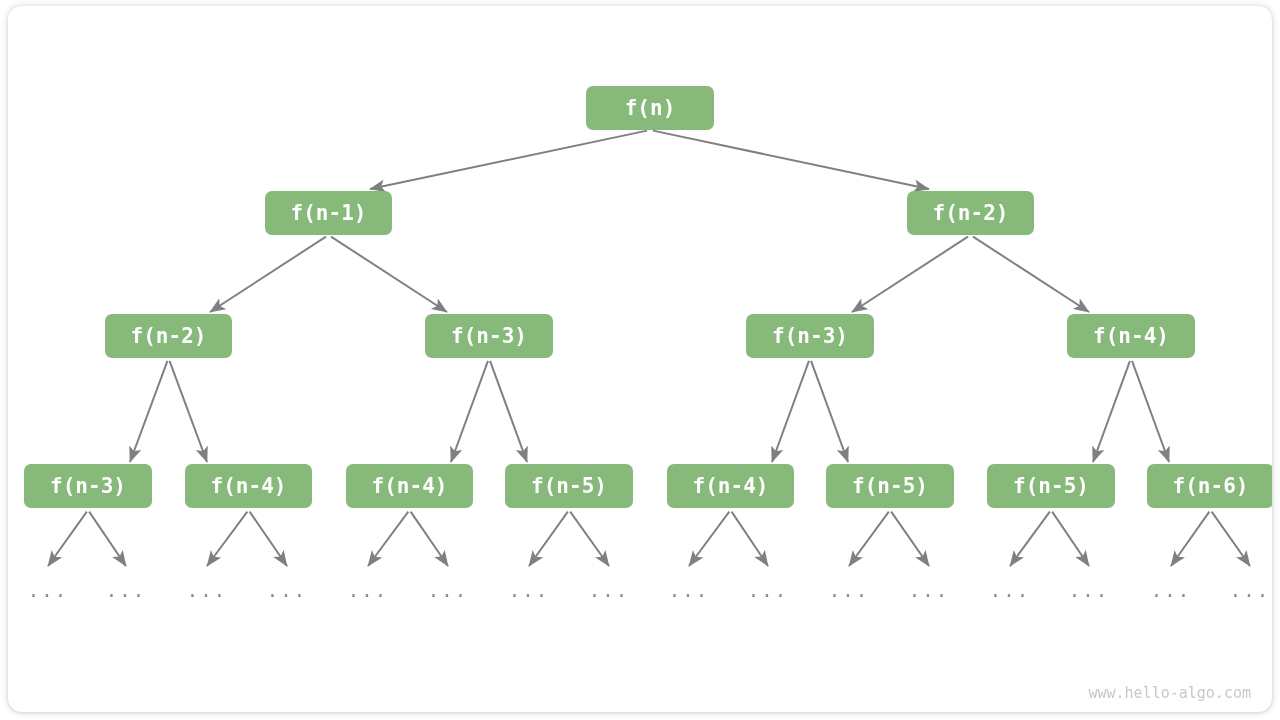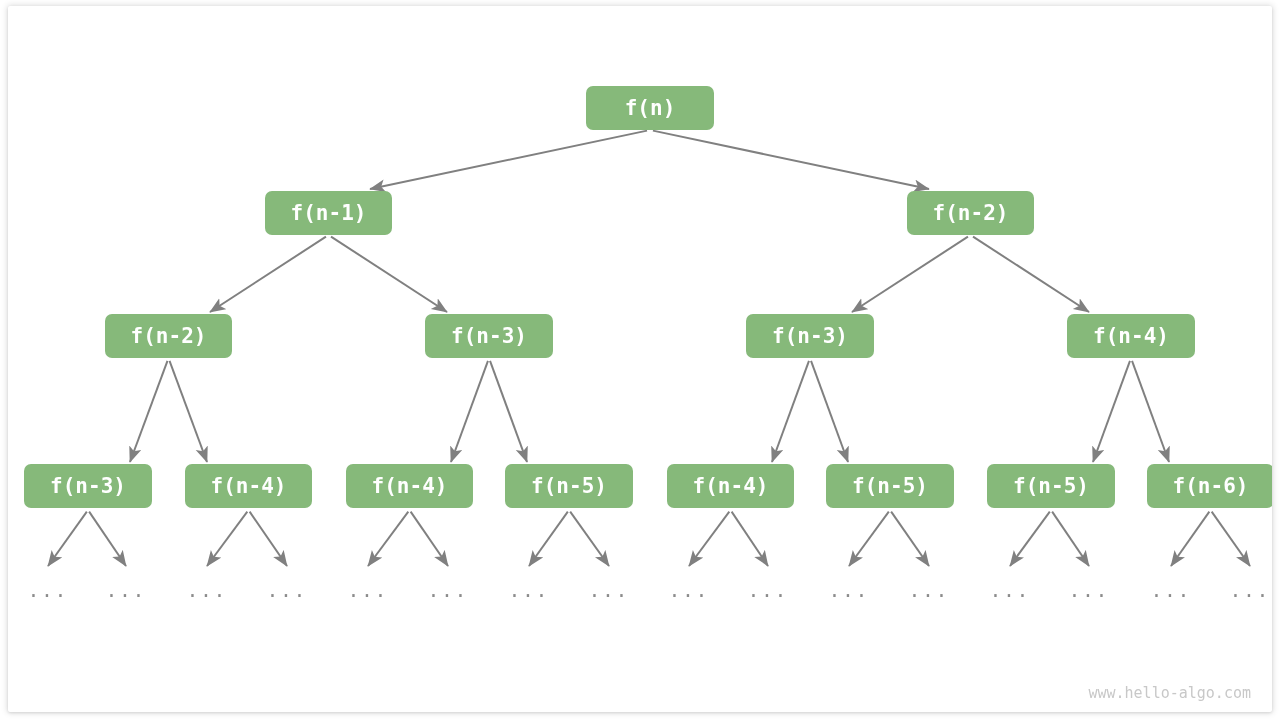--- a/index.html
+++ b/index.html
@@ -10,21 +10,21 @@
     background: #ffffff;
     font-family: "DejaVu Sans Mono", monospace;
   }
   #canvas-card {
     position: absolute;
     left: 8px;
     top: 6px;
     width: 1264px;
     height: 706px;
     background: #ffffff;
-    border-radius: 2px;
+    border-radius: 14px;
     box-shadow: 0 0 6px 1px rgba(0,0,0,0.13), 0 1px 3px rgba(0,0,0,0.10);
     overflow: hidden;
   }
   #tree-svg {
     position: absolute;
     left: 0;
     top: 0;
     width: 1280px;
     height: 720px;
   }

